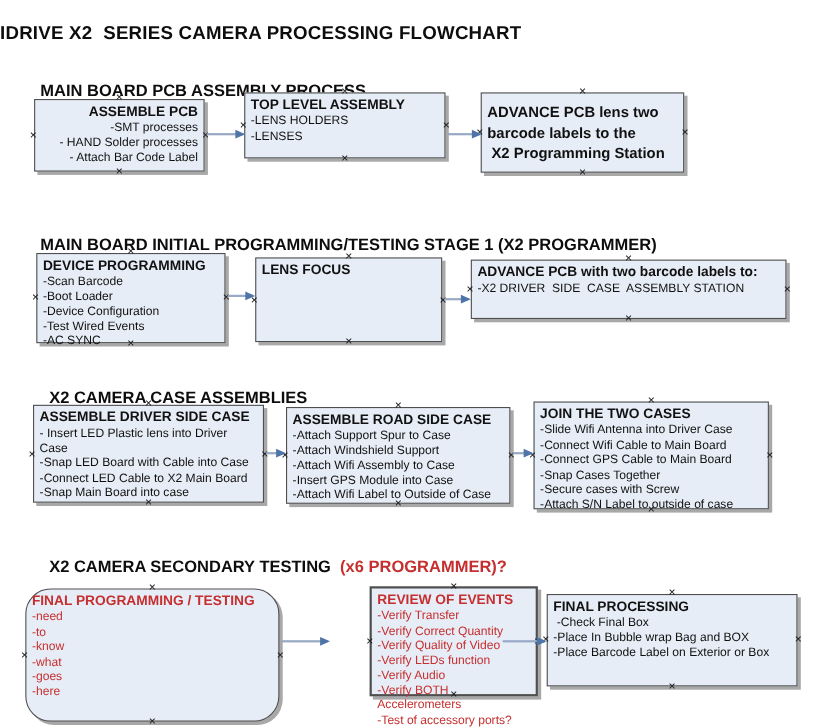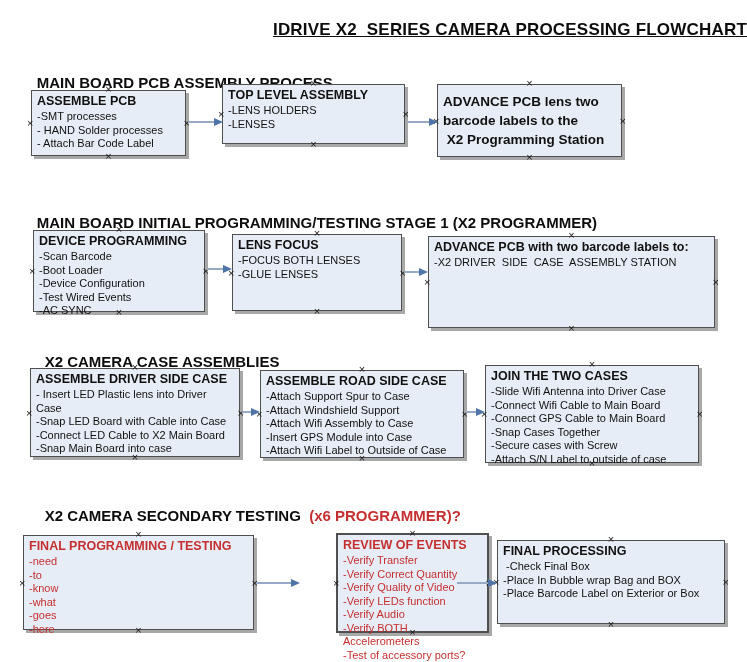--- a/index.html
+++ b/index.html
@@ -1,22 +1,22 @@
 <!DOCTYPE html>
 <html style="--red: #c62f2f; --box-fill: #e7edf6; --box-border: #4f4f4f; --shadow: #a8a8a8; --arrow-line: #97a9c4; --arrow-head: #4e74a8;"><head>
 <meta charset="utf-8">
 <style>
   html,body{margin:0;padding:0;background:#fff;}
   #canvas{
     position:relative;width:747px;height:662px;background:#fff;
     font-family:"Liberation Sans",sans-serif;color:#111;overflow:hidden;
   }
   .main-title{
-    position:absolute;top:20px;left:0;width:747px;text-align:right;
-    font-size:17px;font-weight:bold;letter-spacing:.2px;white-space:pre-wrap;color:#0d0d0d;text-decoration:underline;
+    position:absolute;top:20px;left:0;width:747px;text-align:left;
+    font-size:17px;font-weight:bold;letter-spacing:.2px;white-space:pre-wrap;color:#0d0d0d;
   }
   .section-header{
     position:absolute;font-size:15px;font-weight:bold;white-space:pre-wrap;color:#0d0d0d;
   }
   .section-header .red-part{color:var(--red);}
   .box{
     position:absolute;background:var(--box-fill);
     border:1px solid var(--box-border);
     box-shadow:3px 3px 0 var(--shadow);
     padding:3px 5px;box-sizing:border-box;overflow:visible;
@@ -46,21 +46,21 @@
 <body>
 
 <div id="canvas">
 
   <div class="main-title">IDRIVE X2  SERIES CAMERA PROCESSING FLOWCHART</div>
 
   <div class="section-header" style="left:20px;top:57px;">
     <span>MAIN BOARD PCB ASSEMBLY PROCESS</span><span class="red-part"></span>
   </div>
 
-  <div class="box" style="left:31px;top:90px;width:155px;height:66px;">
+  <div class="box" style="left:31px;top:90px;width:155px;height:66px;text-align:right;">
     <span class="handle h-t"></span>
     <span class="handle h-b"></span>
     <span class="handle h-l"></span>
     <span class="handle h-r"></span>
     <div class="box-title">ASSEMBLE PCB</div>
     <div class="box-items">
         <div class="item">-SMT processes</div>
         <div class="item">- HAND Solder processes</div>
         <div class="item">- Attach Bar Code Label</div>
       </div>
@@ -109,27 +109,23 @@
         <div class="item">-AC SYNC</div>
       </div>
   </div>
 
   <div class="box" style="left:232px;top:234px;width:170px;height:77px;">
     <span class="handle h-t"></span>
     <span class="handle h-b"></span>
     <span class="handle h-l"></span>
     <span class="handle h-r"></span>
     <div class="box-title">LENS FOCUS</div>
-    <div class="box-items">
-        <div class="item">-FOCUS BOTH LENSES</div>
-        <div class="item">-GLUE LENSES</div>
-      </div>
-  </div>
-
-  <div class="box" style="left:428px;top:236px;width:287px;height:92px;">
+  </div>
+
+  <div class="box" style="left:428px;top:236px;width:287px;height:54px;">
     <span class="handle h-t"></span>
     <span class="handle h-b"></span>
     <span class="handle h-l"></span>
     <span class="handle h-r"></span>
     <div class="box-title">ADVANCE PCB with two barcode labels to:</div>
     <div class="box-items">
         <div class="item">-X2 DRIVER  SIDE  CASE  ASSEMBLY STATION</div>
       </div>
   </div>
 
@@ -185,21 +181,21 @@
       </div>
   </div>
 
   <div class="arrow" style="left:242px;top:411px;width:16px;"></div>
   <div class="arrow" style="left:466px;top:411px;width:17px;"></div>
 
   <div class="section-header" style="left:28px;top:490px;">
     <span>X2 CAMERA SECONDARY TESTING  </span><span class="red-part">(x6 PROGRAMMER)?</span>
   </div>
 
-  <div class="box red-box" style="left:23px;top:535px;width:231px;height:95px;">
+  <div class="box red-box" style="left:23px;top:535px;width:231px;height:121px;border-radius:23px;">
     <span class="handle h-t"></span>
     <span class="handle h-b"></span>
     <span class="handle h-l"></span>
     <span class="handle h-r"></span>
     <div class="box-title">FINAL PROGRAMMING / TESTING</div>
     <div class="box-items">
         <div class="item">-need</div>
         <div class="item">-to</div>
         <div class="item">-know</div>
         <div class="item">-what</div>

